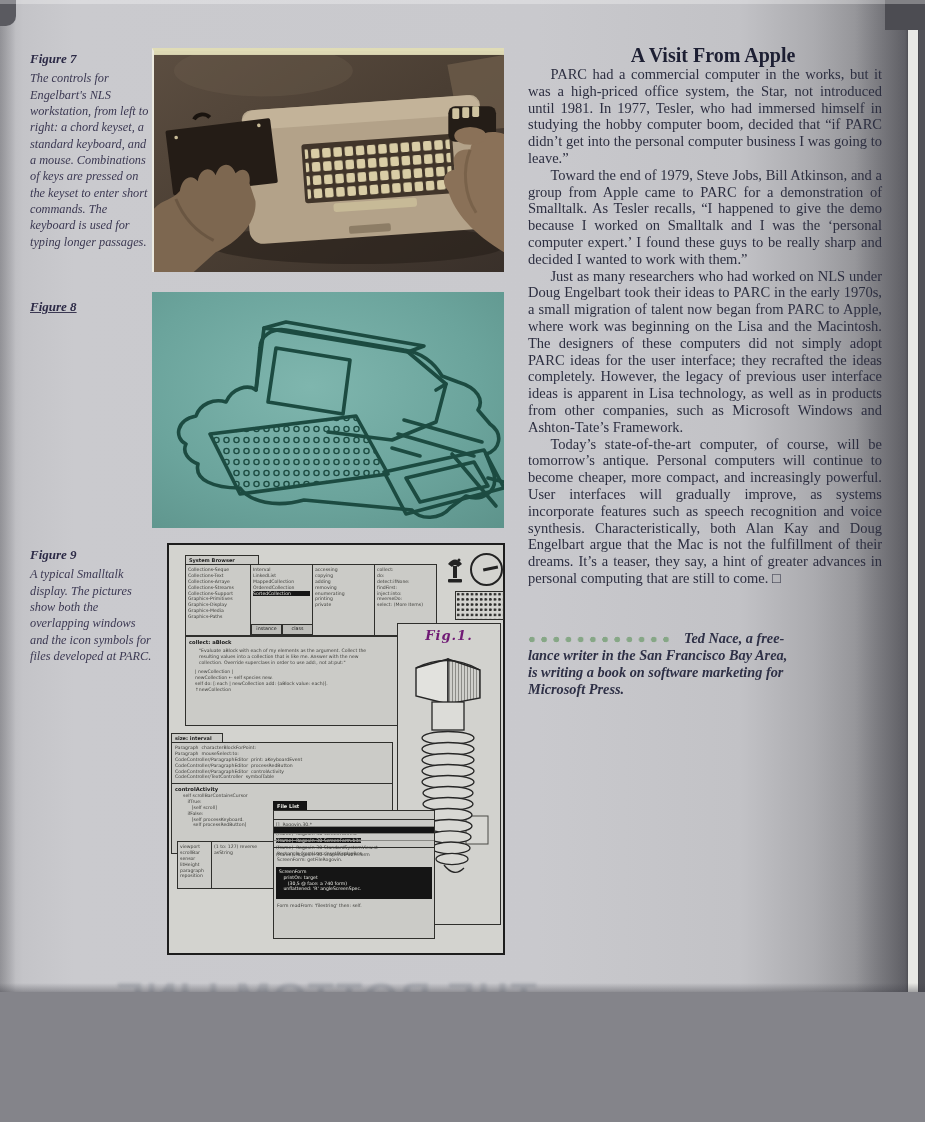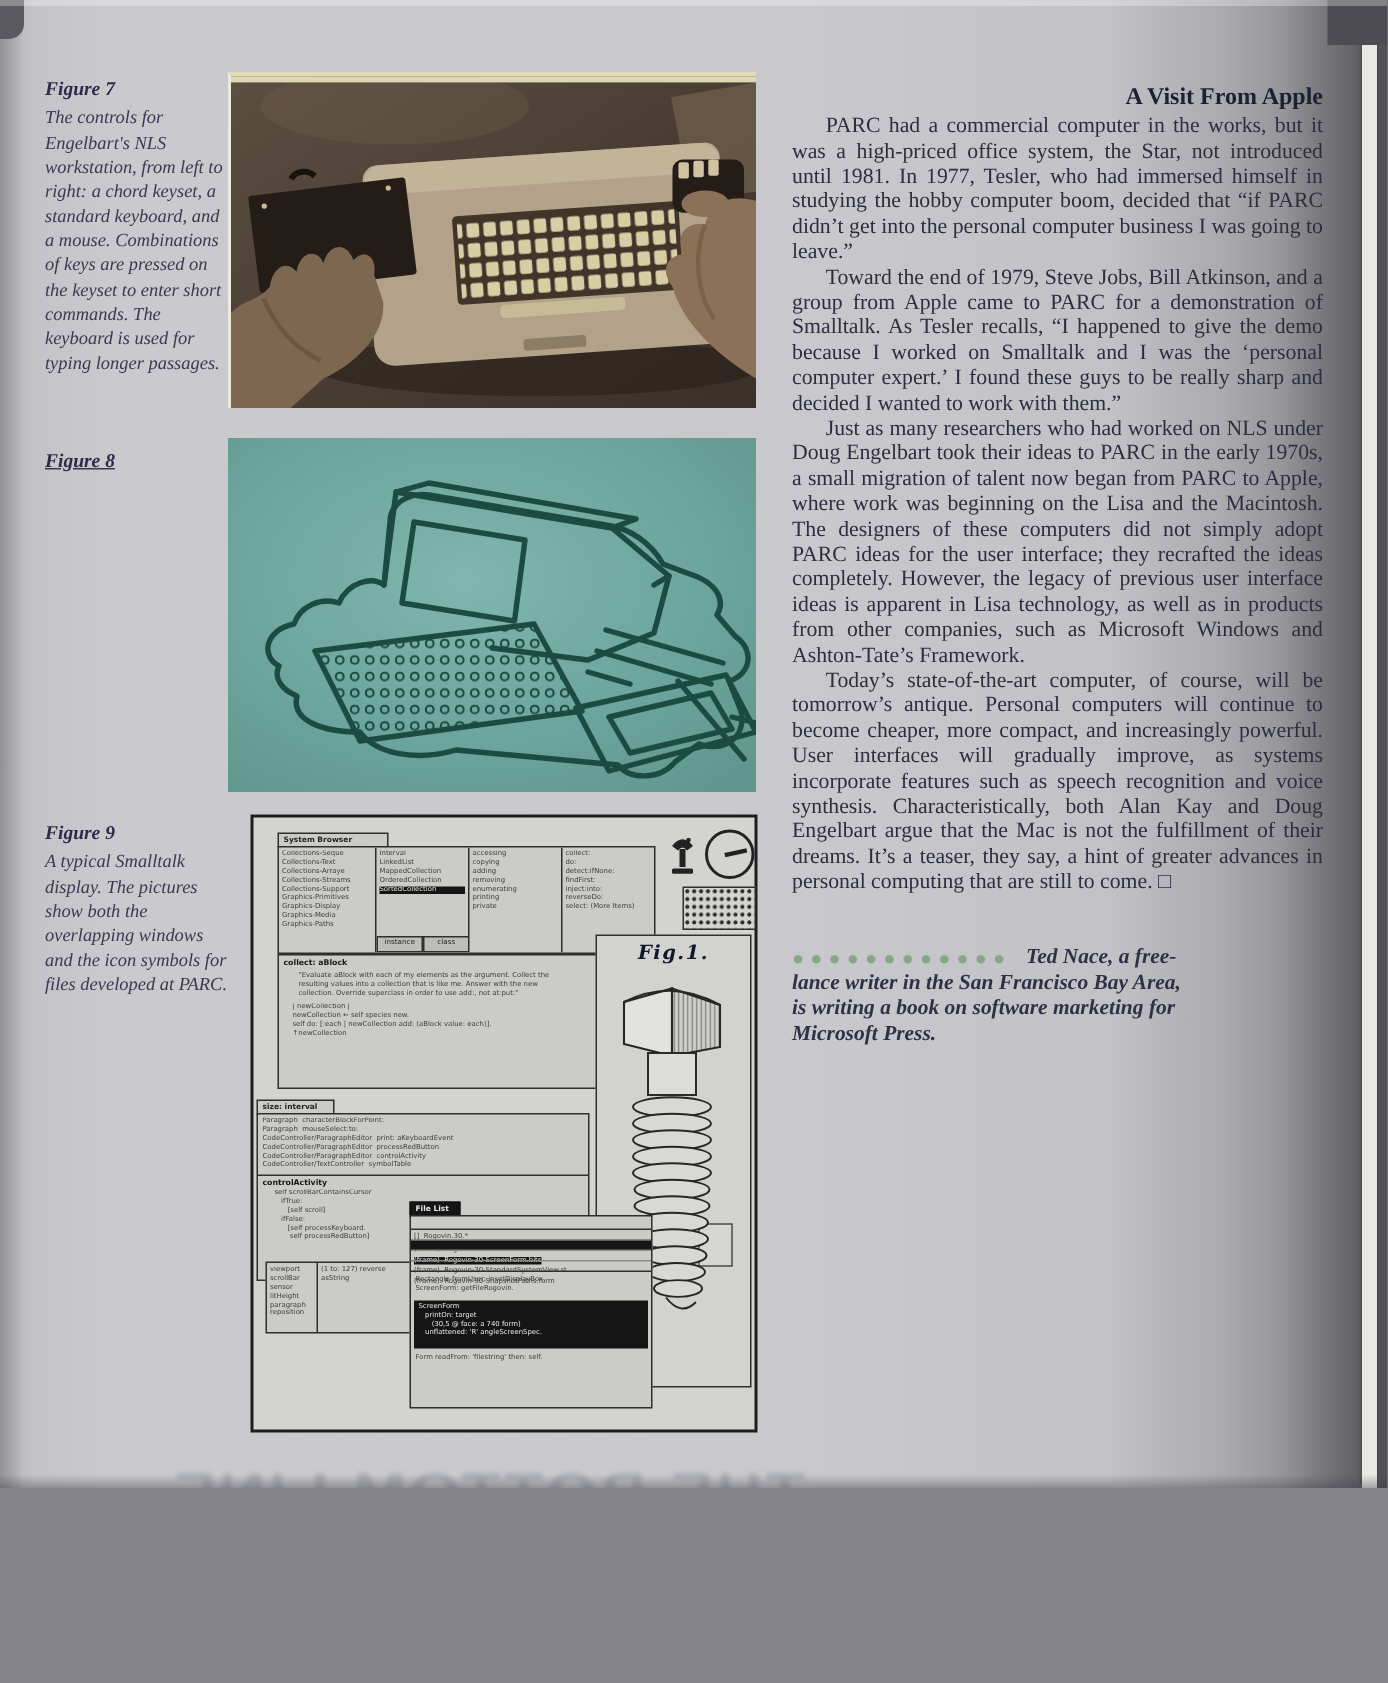--- a/index.html
+++ b/index.html
@@ -34,31 +34,31 @@
   .st-tab{position:absolute;background:#cbcbc7;border:1px solid #2f2f2c;box-sizing:border-box;
           font:bold 5px/7px "DejaVu Sans",sans-serif;color:#222;padding:1px 3px;white-space:nowrap;z-index:inherit;}
   .tiny{font:4.6px/1.28 "DejaVu Sans",sans-serif;color:#3d3d39;white-space:pre;overflow:hidden;}
   .tinyhead{font:bold 5.2px/1.3 "DejaVu Sans",sans-serif;color:#161616;white-space:pre;}
   .inv{background:#151515;color:#e9e9e4;}
   .st-col{position:absolute;top:0;bottom:0;border-right:1px solid #2f2f2c;padding:2px 2px;box-sizing:border-box;}
   .st-btn{position:absolute;border:1px solid #2f2f2c;background:#bdbdb9;font:4.8px/7px "DejaVu Sans",sans-serif;
           text-align:center;color:#222;box-sizing:border-box;}
   .fl-row{position:relative;border-bottom:1px solid #8a8a86;padding:1px 2px;height:7px;box-sizing:border-box;}
   .fig1-label{position:absolute;top:5px;left:0;right:0;text-align:center;
-              font:italic bold 13px/1 "DejaVu Serif",serif;color:#0f172a;letter-spacing:1px;}
+              font:italic bold 13px/1 "DejaVu Serif",serif;color:#701a75;letter-spacing:1px;}
   .clock{position:absolute;width:29px;height:29px;border:2.5px solid #232323;border-radius:50%;background:#d3d3cf;}
   .clock i{position:absolute;left:11px;top:12px;width:15px;height:2.6px;background:#232323;transform:rotate(-12deg);}
   .grid-icon{position:absolute;border:1px solid #2f2f2c;
       background-image:radial-gradient(circle at 2.2px 2.2px,#2c2c2a 1.1px,rgba(0,0,0,0) 1.6px);
       background-size:4.6px 5.2px;background-color:#d3d3cf;}
 
   
   .article{position:absolute;left:528px;top:46px;width:354px;font-size:14.5px;line-height:16.8px;
            color:#2c2e40;text-align:justify;}
-  .article .headline{font-weight:bold;font-size:16px;line-height:18px;margin:10px 0 2px 16px;color:#1d1f33;text-align:right;}
+  .article .headline{font-weight:bold;font-size:20px;line-height:18px;margin:0 0 2px 16px;color:#1d1f33;text-align:center;}
   .article p{margin:0;text-indent:1.55em;}
   .bio{position:absolute;left:528px;top:630px;width:272px;font-style:italic;font-weight:bold;
        font-size:14.3px;line-height:17px;color:#2e3046;}
   .dots{float:left;width:147px;height:9px;margin:5px 9px 0 0;
         background:radial-gradient(circle at 4px 4.5px,#86a786 2.6px,rgba(0,0,0,0) 3.1px);
         background-size:12.2px 9px;background-repeat:repeat-x;}
 
   .footer{position:absolute;left:633px;top:1078px;display:flex;gap:25px;
           font-size:13.5px;color:#34343e;font-weight:bold;}
 

